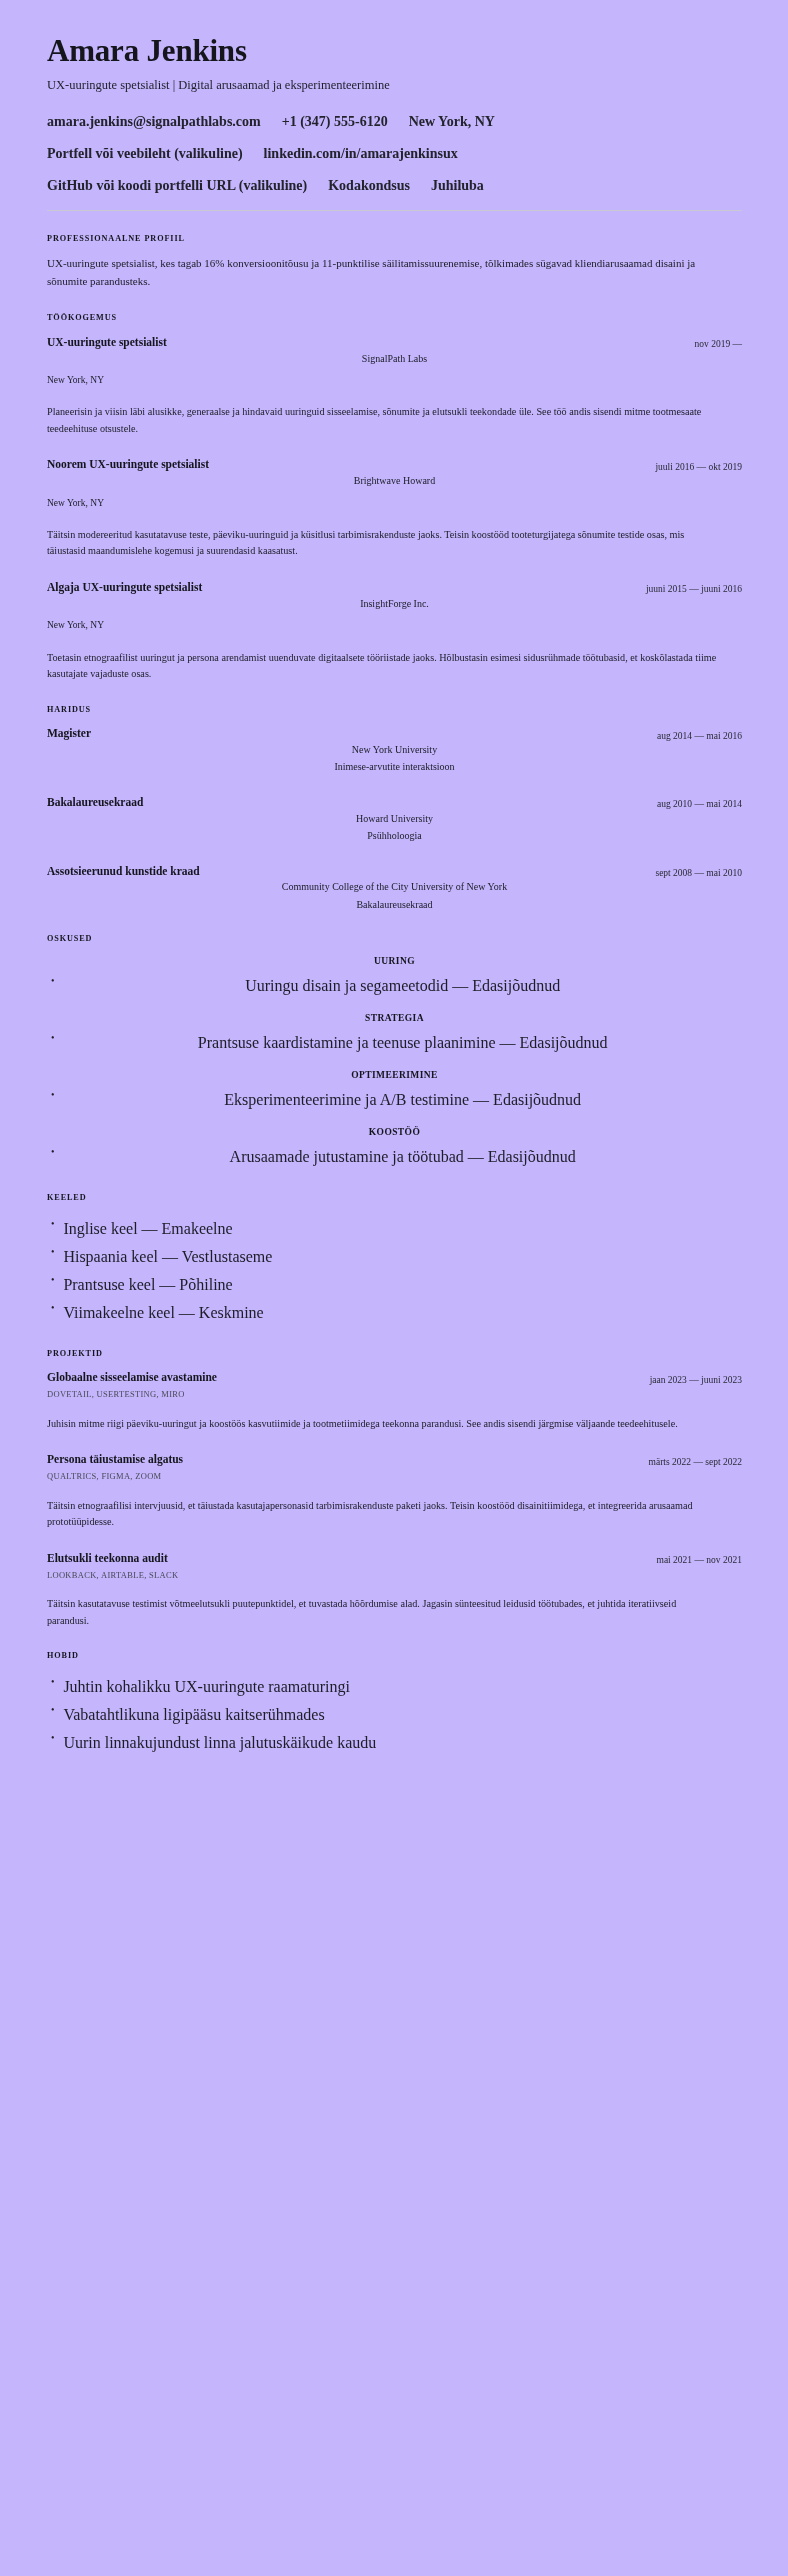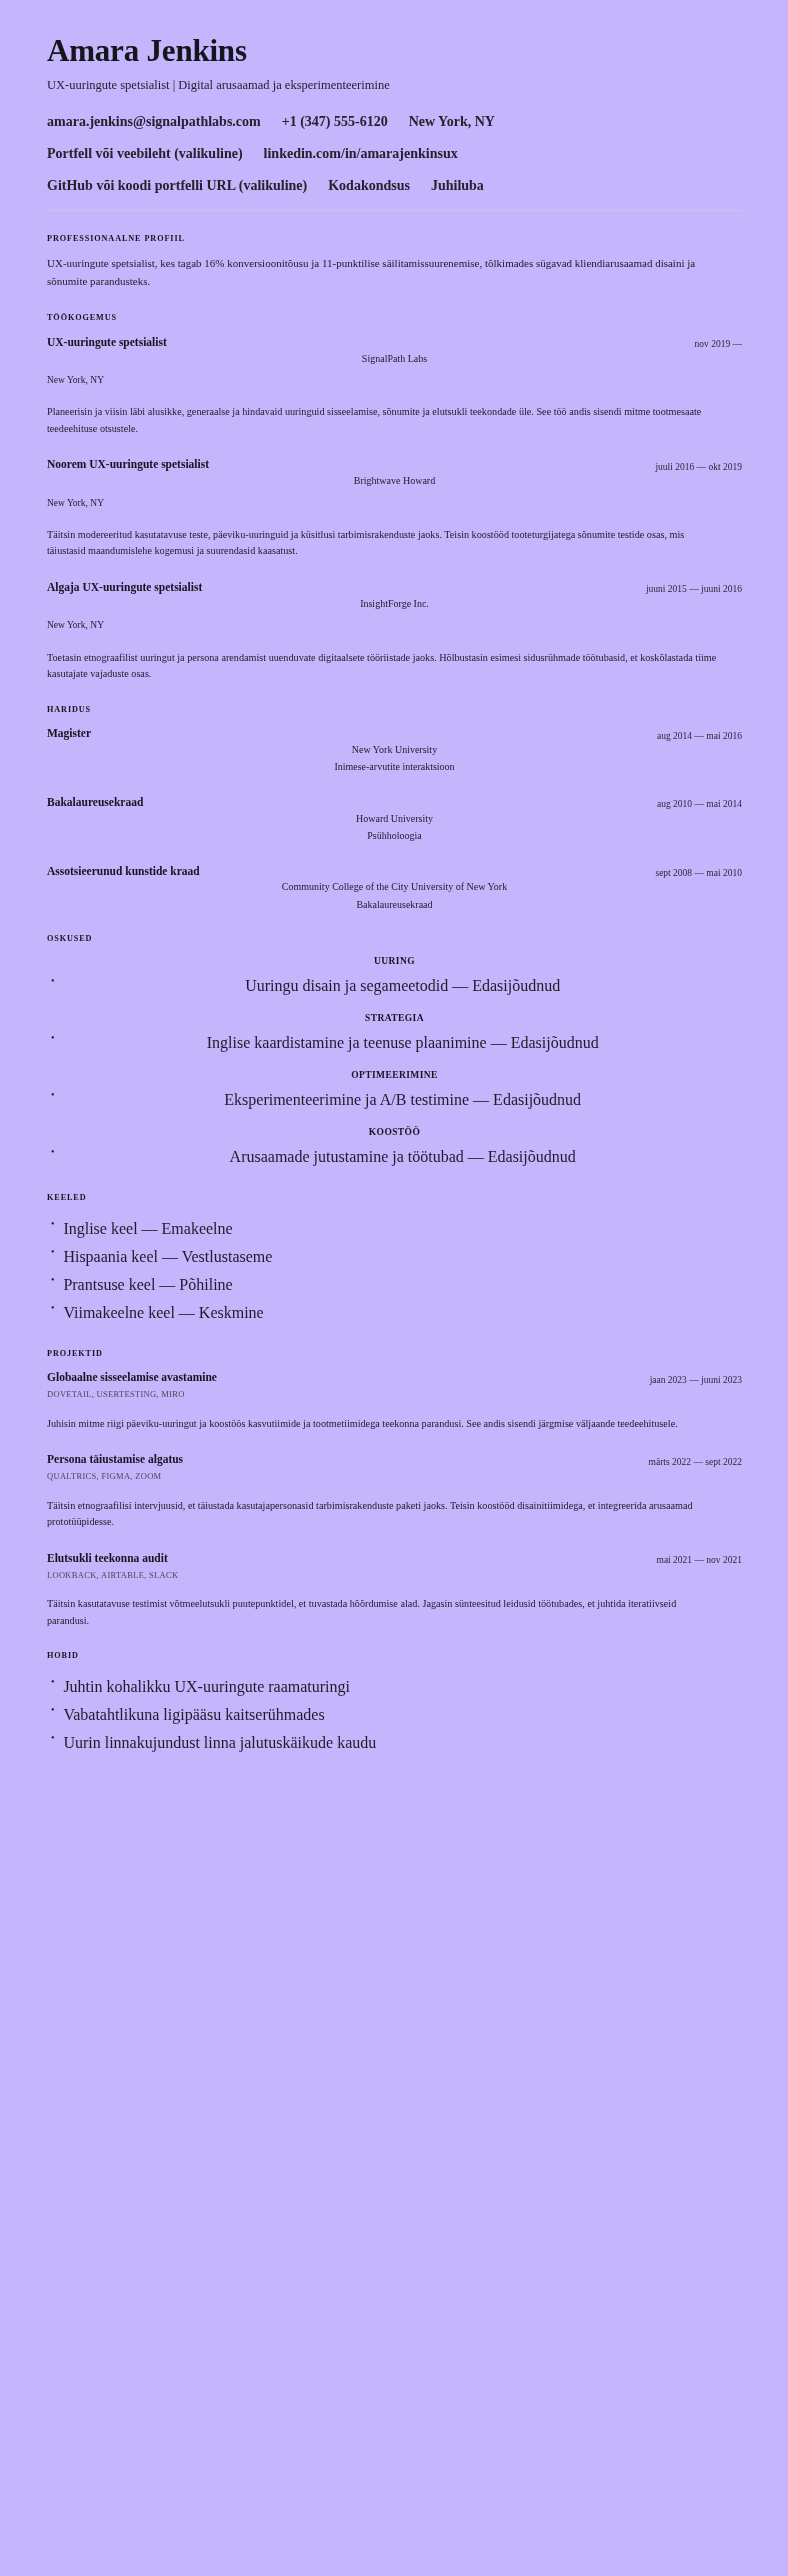--- a/index.html
+++ b/index.html
@@ -275,21 +275,21 @@
     <div class="skill-group">
       <h3 class="skill-cat">UURING</h3>
       <ul class="bullets">
         <li>Uuringu disain ja segameetodid — Edasijõudnud</li>
       </ul>
     </div>
 
     <div class="skill-group">
       <h3 class="skill-cat">STRATEGIA</h3>
       <ul class="bullets">
-        <li>Inglise kaardistamine ja teenuse plaanimine — Edasijõudnud</li>
+        <li>Prantsuse kaardistamine ja teenuse plaanimine — Edasijõudnud</li>
       </ul>
     </div>
 
     <div class="skill-group">
       <h3 class="skill-cat">OPTIMEERIMINE</h3>
       <ul class="bullets">
         <li>Eksperimenteerimine ja A/B testimine — Edasijõudnud</li>
       </ul>
     </div>
 

